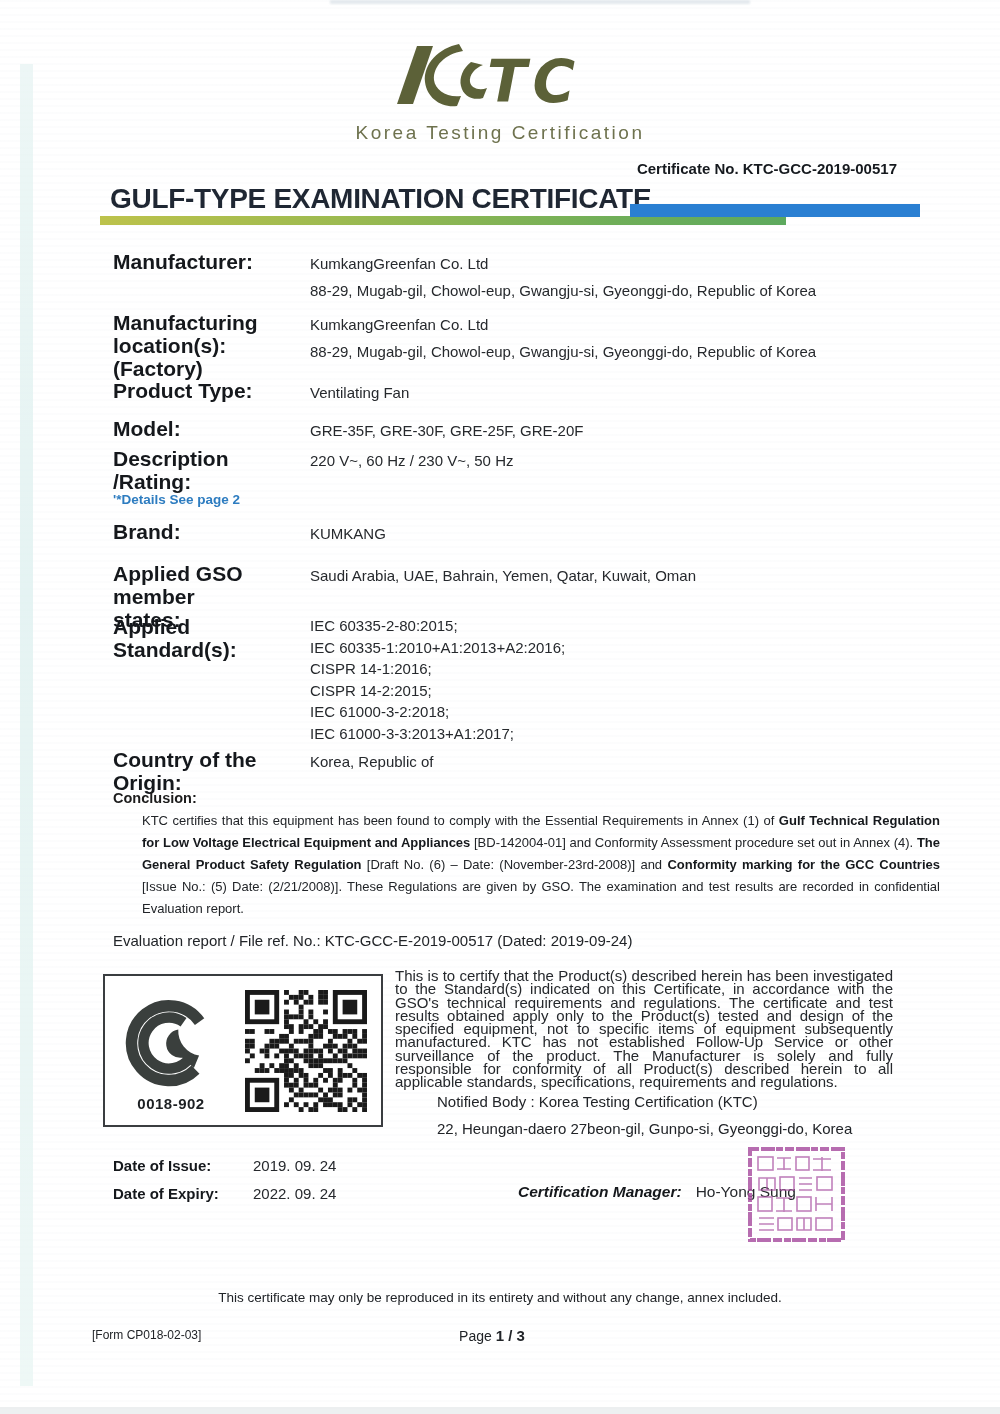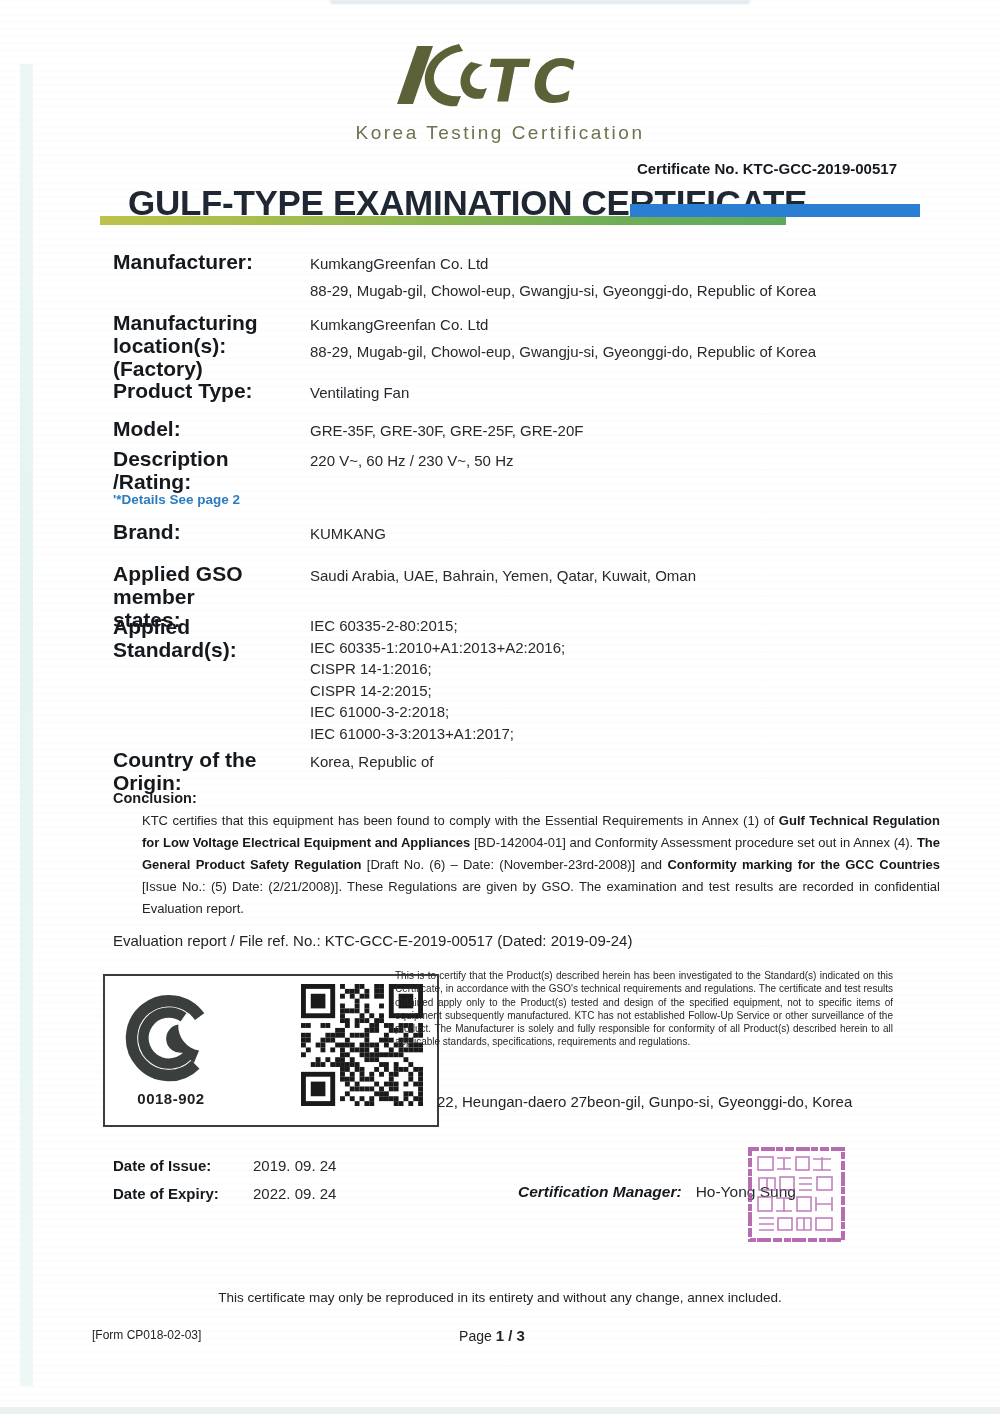--- a/index.html
+++ b/index.html
@@ -13,43 +13,43 @@
   .scan-strip{position:absolute;left:20px;top:64px;width:13px;height:1322px;
     background:linear-gradient(180deg,#e7f4f3,#ddf0ef 40%,#e9f6f4);opacity:.75;filter:blur(.4px);}
   .scan-bottom{position:absolute;left:0;bottom:0;width:100%;height:7px;background:#dfe4e6;opacity:.55;}
   .scan-top{position:absolute;left:330px;top:0;width:420px;height:4px;background:#c9d4dc;opacity:.5;filter:blur(1px);}
 
   .logo-wrap{position:absolute;top:38px;left:0;width:1000px;text-align:center;}
   .logo-mark{display:inline-block;}
   .logo-sub{margin-top:2px;font-size:19px;letter-spacing:2.5px;color:#6e724e;font-weight:400;}
 
   .cert-no{position:absolute;top:160px;right:103px;font-size:15px;font-weight:700;color:#15191e;}
-  .doc-title{position:absolute;top:183px;left:128px;font-size:35px;font-weight:700;color:#1f2733;letter-spacing:-.3px;}
+  .doc-title{position:absolute;top:183px;left:110px;font-size:28px;font-weight:700;color:#1f2733;letter-spacing:-.3px;}
   .bar-green{position:absolute;top:216px;left:100px;width:686px;height:9px;
     background:linear-gradient(90deg,#bcc24b,#9cba50 35%,#6fae58 75%,#5da95e);z-index:1;}
   .bar-blue{position:absolute;top:204px;left:630px;width:290px;height:13px;background:#2a7fd2;z-index:2;}
 
   .frow{position:absolute;left:113px;width:800px;display:flex;}
   .flabel{width:197px;flex:0 0 197px;font-size:21px;font-weight:700;color:#15181c;line-height:23px;}
   .fvalue{font-size:15px;color:#26292d;line-height:27px;}
   .fvalue.tight{line-height:21.5px;}
   .note-blue{position:absolute;left:113px;top:492px;font-size:13.5px;font-weight:700;color:#2d7cc0;}
 
   .concl-head{position:absolute;left:113px;top:790px;font-size:14.5px;font-weight:700;}
   .concl-body{position:absolute;left:126px;top:810px;width:798px;font-size:13px;line-height:22px;text-align:justify;color:#212428;margin-left:16px;}
   .concl-body .b{font-weight:700;color:#15181c;}
 
   .eval-line{position:absolute;left:113px;top:932px;font-size:15px;color:#212428;}
 
-  .mark-box{position:absolute;left:103px;top:974px;width:336px;height:153px;border:2px solid #3a3d40;
-    display:flex;justify-content:space-between;padding:8px 14px;box-sizing:border-box;background:#fff;}
+  .mark-box{position:absolute;left:103px;top:974px;width:280px;height:153px;border:2px solid #3a3d40;
+    display:flex;align-items:center;justify-content:space-between;padding:8px 14px;box-sizing:border-box;background:#fff;}
   .mark-left{display:flex;flex-direction:column;align-items:center;}
   .mark-code{margin-top:2px;font-size:15px;font-weight:700;letter-spacing:.5px;color:#1d2023;}
 
-  .certify-text{position:absolute;left:395px;top:969px;width:498px;font-size:10px;line-height:13.3px;
+  .certify-text{position:absolute;left:395px;top:969px;width:498px;font-size:15px;line-height:13.3px;
     text-align:justify;color:#25282c;}
   .notified{position:absolute;left:437px;top:1088px;font-size:15px;line-height:27px;color:#212428;}
 
   .dates{position:absolute;left:113px;top:1154px;}
   .drow{display:flex;margin-bottom:5px;}
   .dlabel{width:140px;font-size:15px;font-weight:700;line-height:23px;color:#15181c;}
   .dvalue{font-size:15px;line-height:23px;color:#26292d;}
   .manager{position:absolute;left:518px;top:1183px;font-size:15.5px;}
   .manager .mlabel{font-weight:700;color:#15181c;font-style:italic;}
   .manager .mname{font-weight:400;margin-left:14px;color:#26292d;}
@@ -406,20 +406,21 @@
         <rect x="100" y="10" width="15" height="15" fill="#1a1a1a"></rect>
         <rect x="0" y="90" width="35" height="35" fill="#1a1a1a"></rect>
         <rect x="5" y="95" width="25" height="25" fill="#fff"></rect>
         <rect x="10" y="100" width="15" height="15" fill="#1a1a1a"></rect>
       </svg>
   </div>
 
   <div class="certify-text">This is to certify that the Product(s) described herein has been investigated to the Standard(s) indicated on this Certificate, in accordance with the GSO's technical requirements and regulations. The certificate and test results obtained apply only to the Product(s) tested and design of the specified equipment, not to specific items of equipment subsequently manufactured.  KTC has not established Follow-Up Service or other surveillance of the product.  The Manufacturer is solely and fully responsible for conformity of all Product(s) described herein to all applicable standards, specifications, requirements and regulations.</div>
 
   <div class="notified">
+    <div>Notified Body : Korea Testing Certification (KTC)</div>
     <div>22, Heungan-daero 27beon-gil, Gunpo-si, Gyeonggi-do, Korea</div>
   </div>
 
   <div class="dates">
     <div class="drow">
       <div class="dlabel">Date of Issue:</div>
       <div class="dvalue">2019. 09. 24</div>
     </div>
     <div class="drow">
       <div class="dlabel">Date of Expiry:</div>

